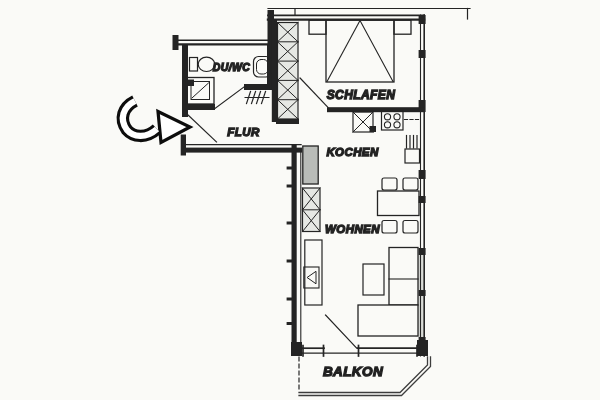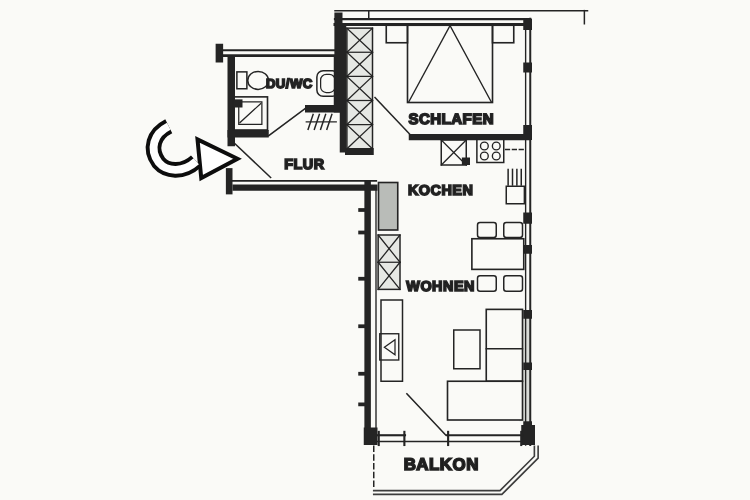--- a/index.html
+++ b/index.html
@@ -1,16 +1,16 @@
 <!DOCTYPE html>
 <html><head>
 <meta charset="utf-8">
 <style>
   html,body { margin:0; padding:0; background:#ffffff; }
-  #stage { position:relative; width:600px; height:400px; overflow:hidden; }
+  #stage { position:relative; width:600px; height:400px; overflow:hidden;font-style:italic; }
   svg { display:block; }
   .room-label {
     font-family: "Liberation Sans", sans-serif;
     font-weight: 700;
     fill: #161616;
     letter-spacing: 0.4px;
   }
   .solid { fill:#242424; stroke:none; }
 </style>
 </head>

